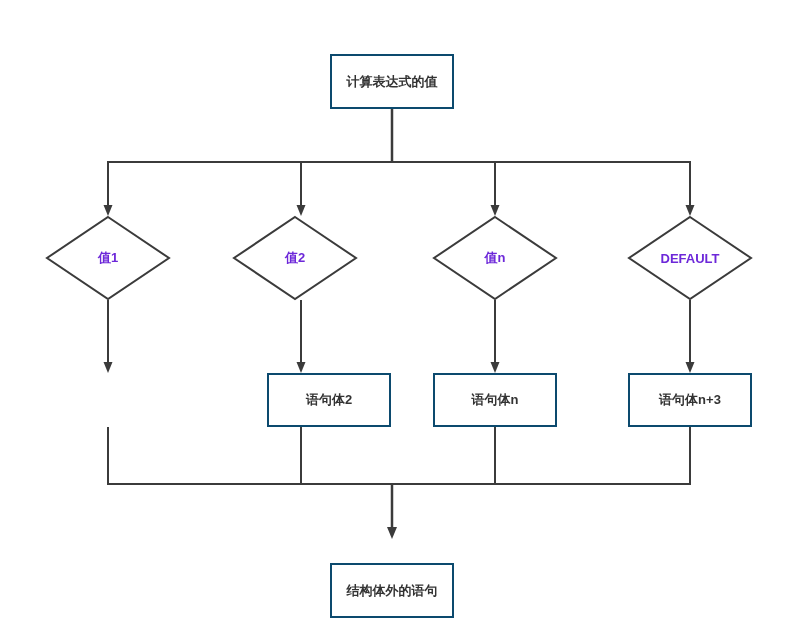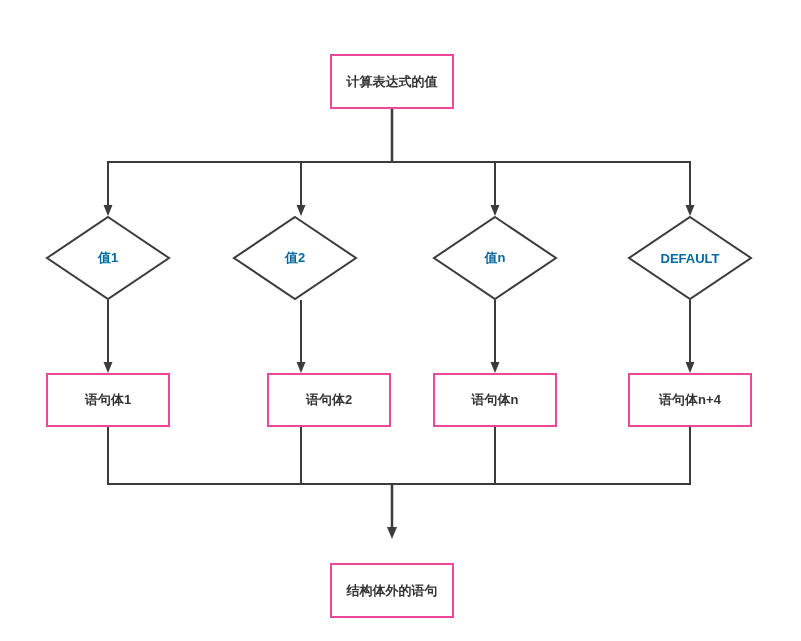--- a/index.html
+++ b/index.html
@@ -18,21 +18,21 @@
   .connector-layer {
     position: absolute;
     left: 0;
     top: 0;
     width: 801px;
     height: 641px;
   }
   .node-box {
     position: absolute;
     box-sizing: border-box;
-    border: 2px solid #ec4899;
+    border: 2px solid #0c4a6e;
     background: #ffffff;
     display: flex;
     align-items: center;
     justify-content: center;
     font-size: 13px;
     font-weight: bold;
     color: #333333;
     text-align: right;
     line-height: 1.2;
   }
@@ -45,21 +45,21 @@
   .diamond svg {
     position: absolute;
     left: 0;
     top: 0;
   }
   .diamond-label {
     position: relative;
     z-index: 1;
     font-size: 13px;
     font-weight: bold;
-    color: #0369a1;
+    color: #6d28d9;
     white-space: nowrap;
   }
 </style>
 </head>
 <body>
 
 <div class="canvas">
 
   <svg class="connector-layer" width="801" height="641" viewBox="0 0 801 641" fill="none">
 
@@ -121,33 +121,30 @@
     <span class="diamond-label">DEFAULT</span>
   </div>
 
   <div class="diamond" style="left:432px; top:215px; width:126px; height:86px;">
     <svg width="126" height="86" viewBox="0 0 126 86">
       <polygon points="63,2 124,43 63,84 2,43" fill="#ffffff" stroke="#3b3b3b" stroke-width="2"></polygon>
     </svg>
     <span class="diamond-label">值n</span>
   </div>
 
-  <div class="node-box" style="left:46px; top:373px; width:124px; height:54px;">
-    <span>语句体1</span>
-  </div>
 
   <div class="node-box" style="left:239px; top:373px; width:124px; height:54px;margin-left:28px;">
     <span>语句体2</span>
   </div>
 
   <div class="node-box" style="left:433px; top:373px; width:124px; height:54px;">
     <span>语句体n</span>
   </div>
 
   <div class="node-box" style="left:628px; top:373px; width:124px; height:54px;">
-    <span>语句体n+4</span>
+    <span>语句体n+3</span>
   </div>
 
   <div class="node-box" style="left:330px; top:539px; width:124px; height:55px;margin-top:24px;">
     <span>结构体外的语句</span>
   </div>
 
 </div>
 
 </body></html>

